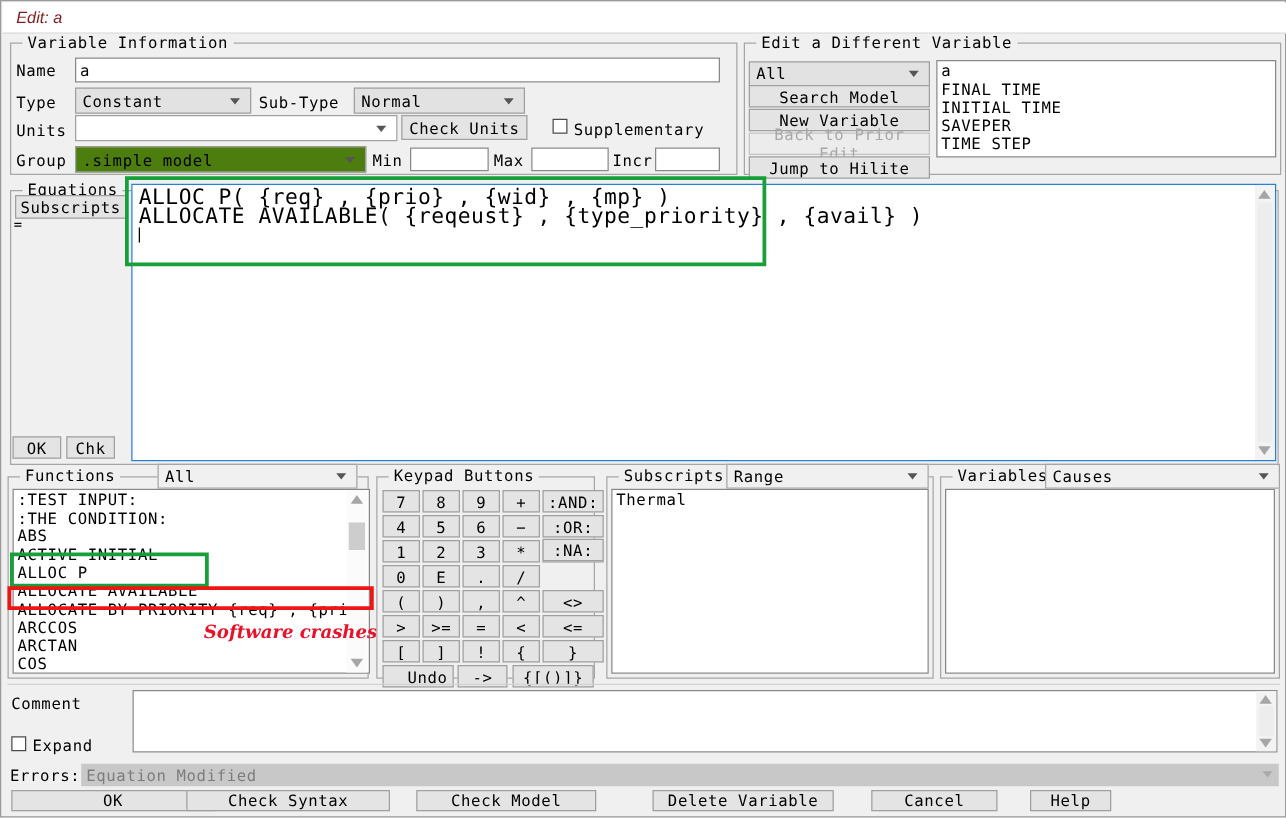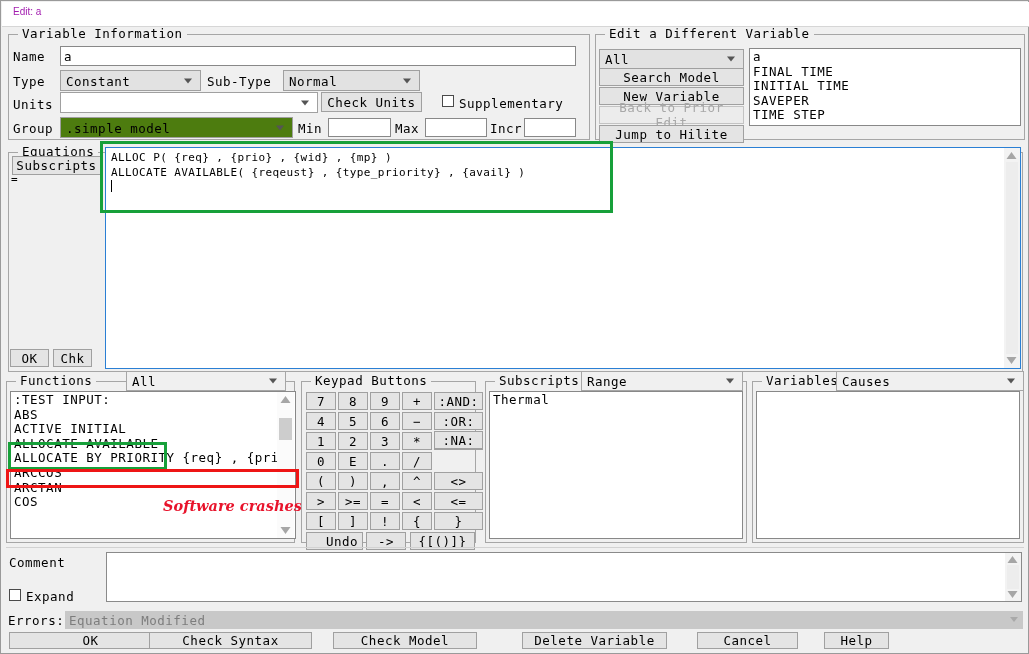--- a/index.html
+++ b/index.html
@@ -8,21 +8,21 @@
     background:#f0f0f0;
     font-family:"DejaVu Sans Mono","Liberation Mono",monospace;
     font-size:12px;color:#000;
     -webkit-font-smoothing:none;
   }
   .win{position:absolute;left:0;top:0;width:1029px;height:654px;
        background:#f0f0f0;border:1px solid #9a9a9a;box-sizing:border-box;}
   .titlebar{position:absolute;left:1px;top:1px;width:1027px;height:25px;
             background:#ffffff;border-bottom:1px solid #d6d6d6;box-sizing:border-box;}
   .titlebar .t{position:absolute;left:11px;top:4px;font-family:"Liberation Sans","DejaVu Sans",sans-serif;
-               font-size:10px;color:#a21caf;}
+               font-size:13px;color:#7f1d1d;font-style:italic;}
 
   
   .group{position:absolute;border:1px solid #a6a6a6;box-sizing:border-box;}
   .group>.legend{position:absolute;top:-8px;left:9px;background:#f0f0f0;
                  padding:0 4px;font-size:12.5px;line-height:14px;letter-spacing:.5px;}
 
   .lbl{position:absolute;font-size:12.5px;letter-spacing:.5px;white-space:nowrap;}
 
   input.tf{position:absolute;box-sizing:border-box;background:#fff;
         border:1px solid #888;font-family:"DejaVu Sans Mono",monospace;font-size:12.5px;
@@ -56,21 +56,21 @@
   .sb{position:absolute;background:#f3f3f3;box-sizing:border-box;}
   .sb .ar{position:absolute;left:50%;transform:translateX(-50%);width:11px;height:7px;}
   .sb .ar i{position:absolute;left:0;top:0;width:0;height:0;}
   .sb .up i{border-left:5.5px solid transparent;border-right:5.5px solid transparent;
             border-bottom:7px solid #a6a6a6;}
   .sb .dn i{border-left:5.5px solid transparent;border-right:5.5px solid transparent;
             border-top:7px solid #a6a6a6;}
   .sb .thumb{position:absolute;left:2px;right:2px;background:#cdcdcd;}
 
   .eqbox{position:absolute;box-sizing:border-box;background:#fff;border:1px solid #2a7fd4;}
-  .eqtext{position:absolute;left:5px;top:3px;font-size:11px;line-height:14.5px;
+  .eqtext{position:absolute;left:5px;top:3px;font-size:17px;line-height:14.5px;
           letter-spacing:.4px;white-space:pre;}
   .caret{display:inline-block;width:1px;height:12px;background:#000;
          vertical-align:-2px;}
 
   .annot{position:absolute;box-sizing:border-box;pointer-events:none;}
   .annot.green{border:3px solid #17a03a;}
   .annot.red{border:3px solid #ee1515;}
   .crash{position:absolute;color:#e8132b;font-family:"DejaVu Serif","Liberation Serif",serif;
          font-weight:bold;font-style:italic;font-size:14.5px;white-space:nowrap;}
 
@@ -181,22 +181,24 @@
   <div class="group" style="left:5px;top:380px;width:289px;height:162px;">
     <div class="legend">Functions</div>
   </div>
   <div class="combo" style="left:125px;top:370px;width:160px;height:20px;background:#f0f0f0;border-color:#a6a6a6;">
     <div class="cv">All</div>
     <div class="arw"></div>
   </div>
   <div class="listbox" style="left:9px;top:390px;width:286px;height:148px;">
     <div id="funclist" style="padding-top:1px;">
         <div class="row">:TEST INPUT:</div>
+        <div class="row">:THE CONDITION:</div>
         <div class="row">ABS</div>
         <div class="row">ACTIVE INITIAL</div>
+        <div class="row">ALLOC P</div>
         <div class="row">ALLOCATE AVAILABLE</div>
         <div class="row">ALLOCATE BY PRIORITY {req} , {pric</div>
         <div class="row">ARCCOS</div>
         <div class="row">ARCTAN</div>
         <div class="row">COS</div>
       </div>
   </div>
   <div class="sb" style="left:276px;top:391px;width:17px;height:146px;background:#fbfbfb;">
     <div class="ar up" style="top:4px;">
         <i></i>

